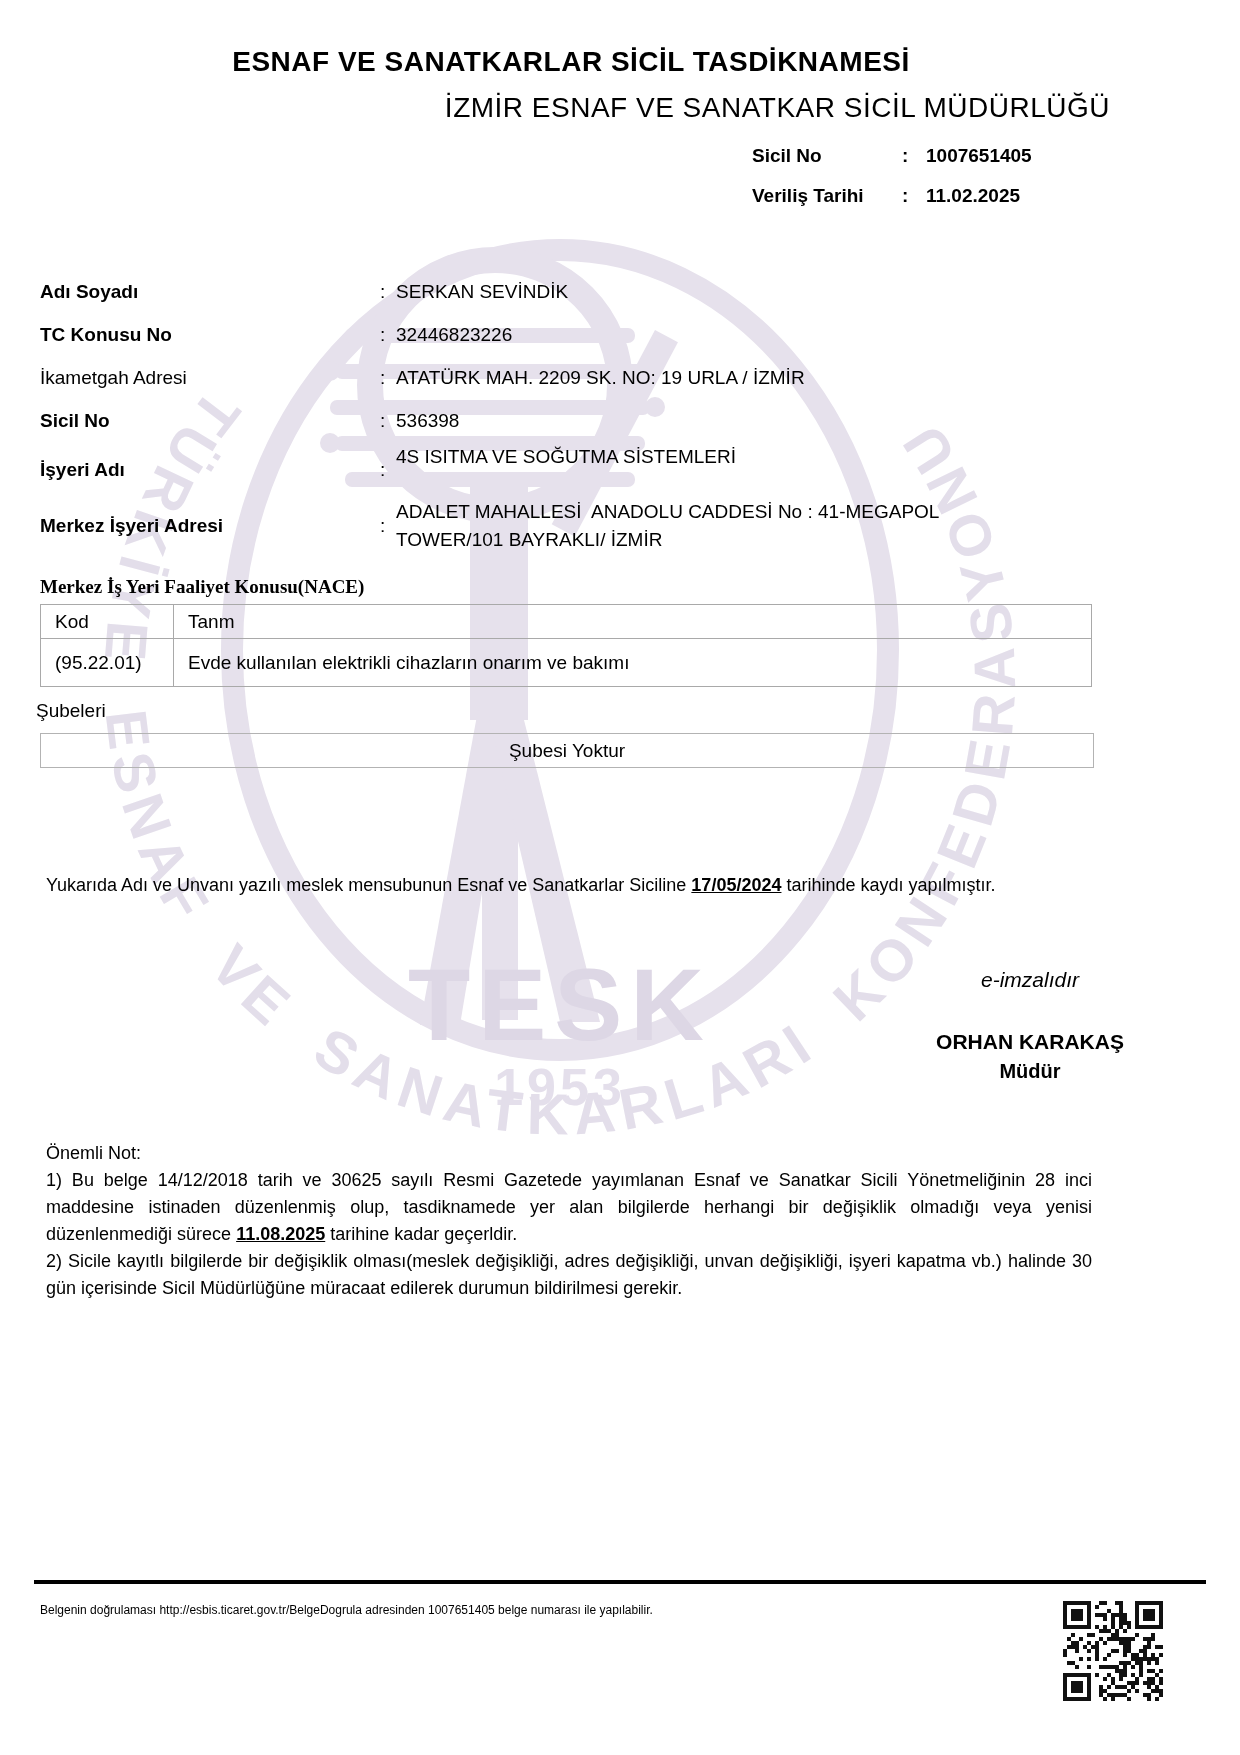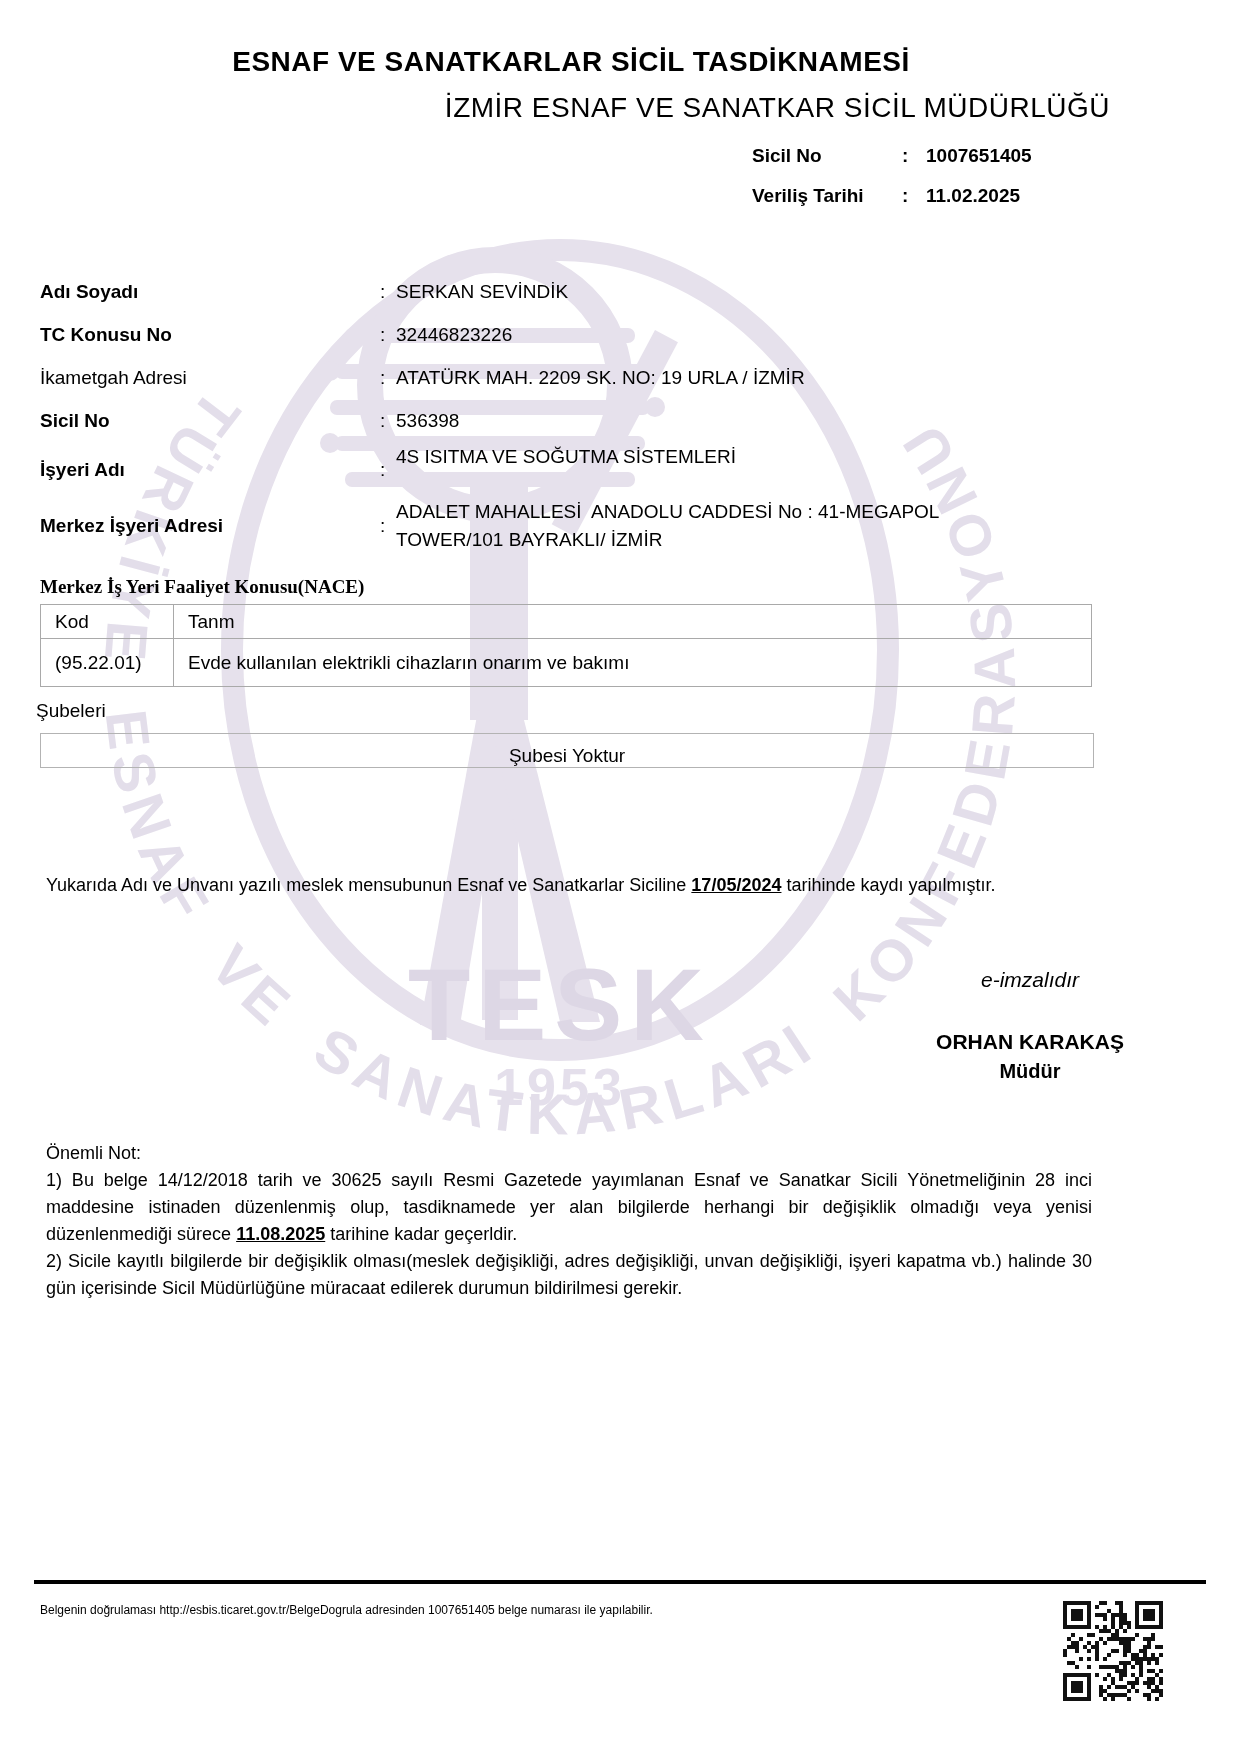--- a/index.html
+++ b/index.html
@@ -46,21 +46,21 @@
   .nace-table{position:absolute;left:40px;top:604px;width:1052px;border-collapse:collapse;font-size:19px;background:transparent;}
   .nace-table th,.nace-table td{border:1px solid #a9a9a9;text-align:left;font-weight:400;padding:0 0 0 14px;}
   .nace-table th{height:33px;}
   .nace-table td{height:47px;}
   .col-kod{width:118px;}
 
   
   .branches-heading{position:absolute;left:36px;top:700px;font-size:19px;font-weight:400;}
   .branches-box{
     position:absolute;left:40px;top:733px;width:1052px;height:33px;
-    border:1px solid #b3b3b3;display:flex;align-items:flex-end;justify-content:center;
+    border:1px solid #b3b3b3;display:flex;align-items:center;justify-content:center;
     font-size:19px;
   }
 
   
   .registration{position:absolute;left:46px;top:874px;width:1150px;font-size:18px;line-height:23px;}
   .date-em{font-weight:700;text-decoration:underline;}
 
   
   .esign{position:absolute;left:880px;top:968px;width:300px;text-align:center;font-size:21px;font-style:italic;}
   .sig-name{position:absolute;left:880px;top:1030px;width:300px;text-align:center;font-size:21px;font-weight:700;}

